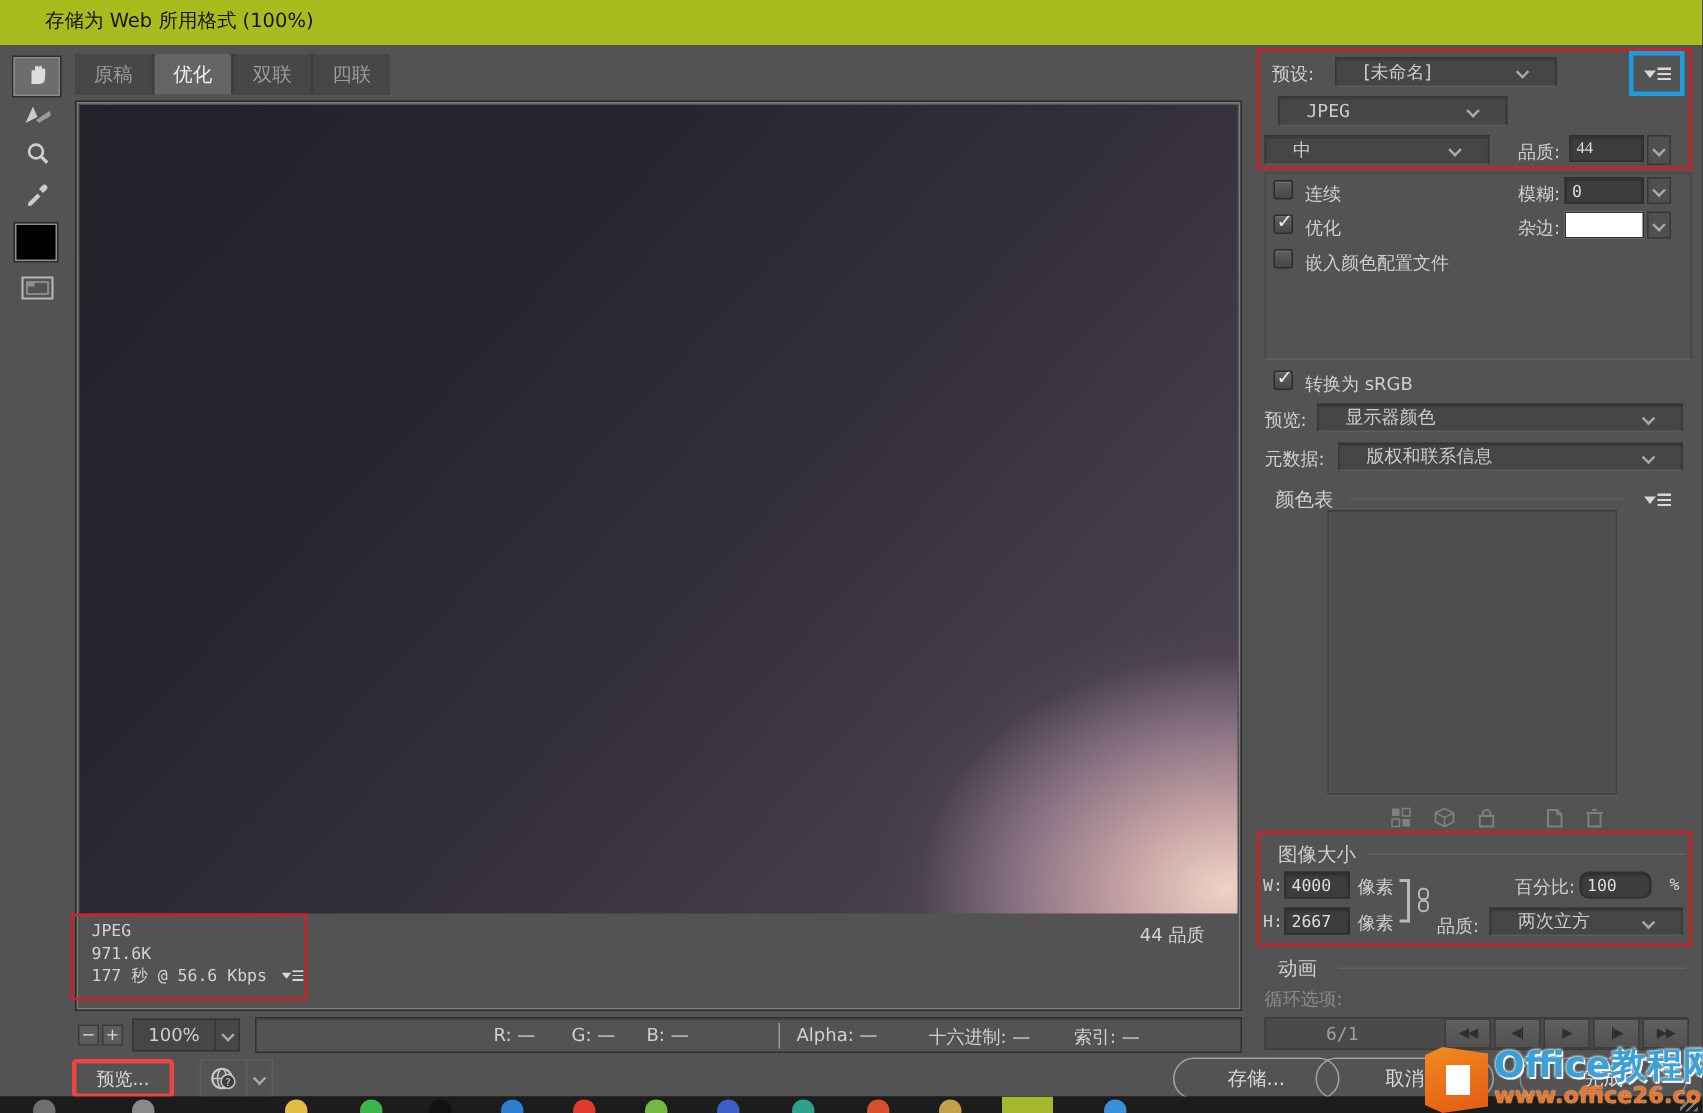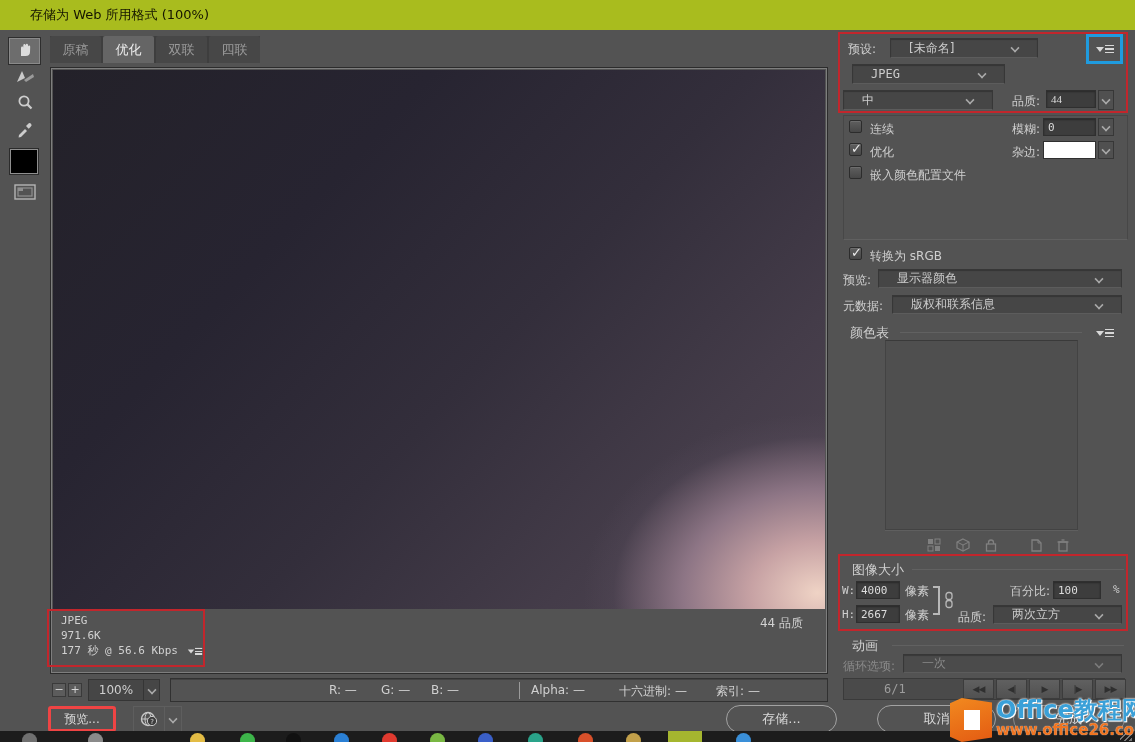--- a/index.html
+++ b/index.html
@@ -233,21 +233,21 @@
             <ellipse cx="8" cy="9" rx="3" ry="6.5" fill="none" stroke="#c9c9c9" stroke-width="1"></ellipse>
             <line x1="1.5" y1="9" x2="14.5" y2="9" stroke="#c9c9c9" stroke-width="1"></line>
             <circle cx="12" cy="11" r="4.6" fill="#3c3c3c" stroke="#c9c9c9" stroke-width="1"></circle>
             <text x="12" y="14" font-size="7" fill="#dddddd" text-anchor="middle">?</text>
           </svg>
       </span>
       <span class="globe-chev">
           <span class="chev"></span>
         </span>
     </div>
-    <div class="btn-pill" style="left:726px; top:675px; width:111px;">存储...</div>
+    <div class="btn-pill" style="left:782px; top:675px; width:111px;">存储...</div>
     <div class="btn-pill" style="left:877px; top:675px; width:119px;">取消</div>
     <div class="btn-pill" style="left:1013px; top:675px; width:112px; border-color:#8a8a8a;">完成</div>
 
     <span class="lbl" style="left:848px; top:11px;">预设:</span>
     <div class="dd" style="left:890px; top:8px; width:148px;">
       <span class="txt">[未命名]</span>
       <span class="chev"></span>
     </div>
     <div class="panelmenu-btn" style="left:1092px; top:8px;">
       <span class="menu-icon"></span>
@@ -341,21 +341,21 @@
           <line x1="5.5" y1="2" x2="8.5" y2="2" stroke="#909090" stroke-width="1.3"></line>
         </svg>
     </span>
 
     <span class="lbl" style="left:852px; top:531px; font-size:13px;">图像大小</span>
     <span class="secline" style="left:912px; top:539px; width:212px;"></span>
     <span class="lbl mono" style="left:842px; top:554px; font-size:11px;">W:</span>
     <div class="inp" style="left:856px; top:551px; width:44px;">4000</div>
     <span class="lbl" style="left:905px; top:553px;">像素</span>
     <span class="lbl" style="left:1010px; top:553px;">百分比:</span>
-    <div class="inp" style="left:1053px; top:551px; width:48px;">100</div>
+    <div class="inp" style="left:1053px; top:551px; width:48px;border-radius:6px;">100</div>
     <span class="lbl mono" style="left:1113px; top:553px; font-size:11px;">%</span>
 
     <span class="lbl mono" style="left:842px; top:578px; font-size:11px;">H:</span>
     <div class="inp" style="left:856px; top:575px; width:44px;">2667</div>
     <span class="lbl" style="left:905px; top:577px;">像素</span>
     <span class="wh-bracket"></span>
     <span class="chain">
       <svg width="10" height="18" viewBox="0 0 10 18">
           <rect x="2" y="1.5" width="6" height="7" rx="2.5" fill="none" stroke="#b8b8b8" stroke-width="1.3"></rect>
           <rect x="2" y="9.5" width="6" height="7" rx="2.5" fill="none" stroke="#b8b8b8" stroke-width="1.3"></rect>
@@ -363,24 +363,20 @@
     </span>
     <span class="lbl" style="left:958px; top:579px;">品质:</span>
     <div class="dd" style="left:993px; top:575px; width:129px; height:19px;">
       <span class="txt">两次立方</span>
       <span class="chev"></span>
     </div>
 
     <span class="lbl" style="left:852px; top:607px; font-size:13px;">动画</span>
     <span class="secline" style="left:892px; top:615px; width:232px;"></span>
     <span class="lbl dim" style="left:843px; top:628px;">循环选项:</span>
-    <div class="dd dim" style="left:903px; top:624px; width:219px; height:19px;">
-      <span class="txt">一次</span>
-      <span class="chev"></span>
-    </div>
     <div class="framebar">
       <span class="counter mono">6/1</span>
     </div>
     <div class="playbtn" style="left:963px;">◀◀</div>
     <div class="playbtn" style="left:996px;">◀|</div>
     <div class="playbtn" style="left:1029px;">▶</div>
     <div class="playbtn" style="left:1062px;">|▶</div>
     <div class="playbtn" style="left:1095px;">▶▶</div>
 
   </div>

